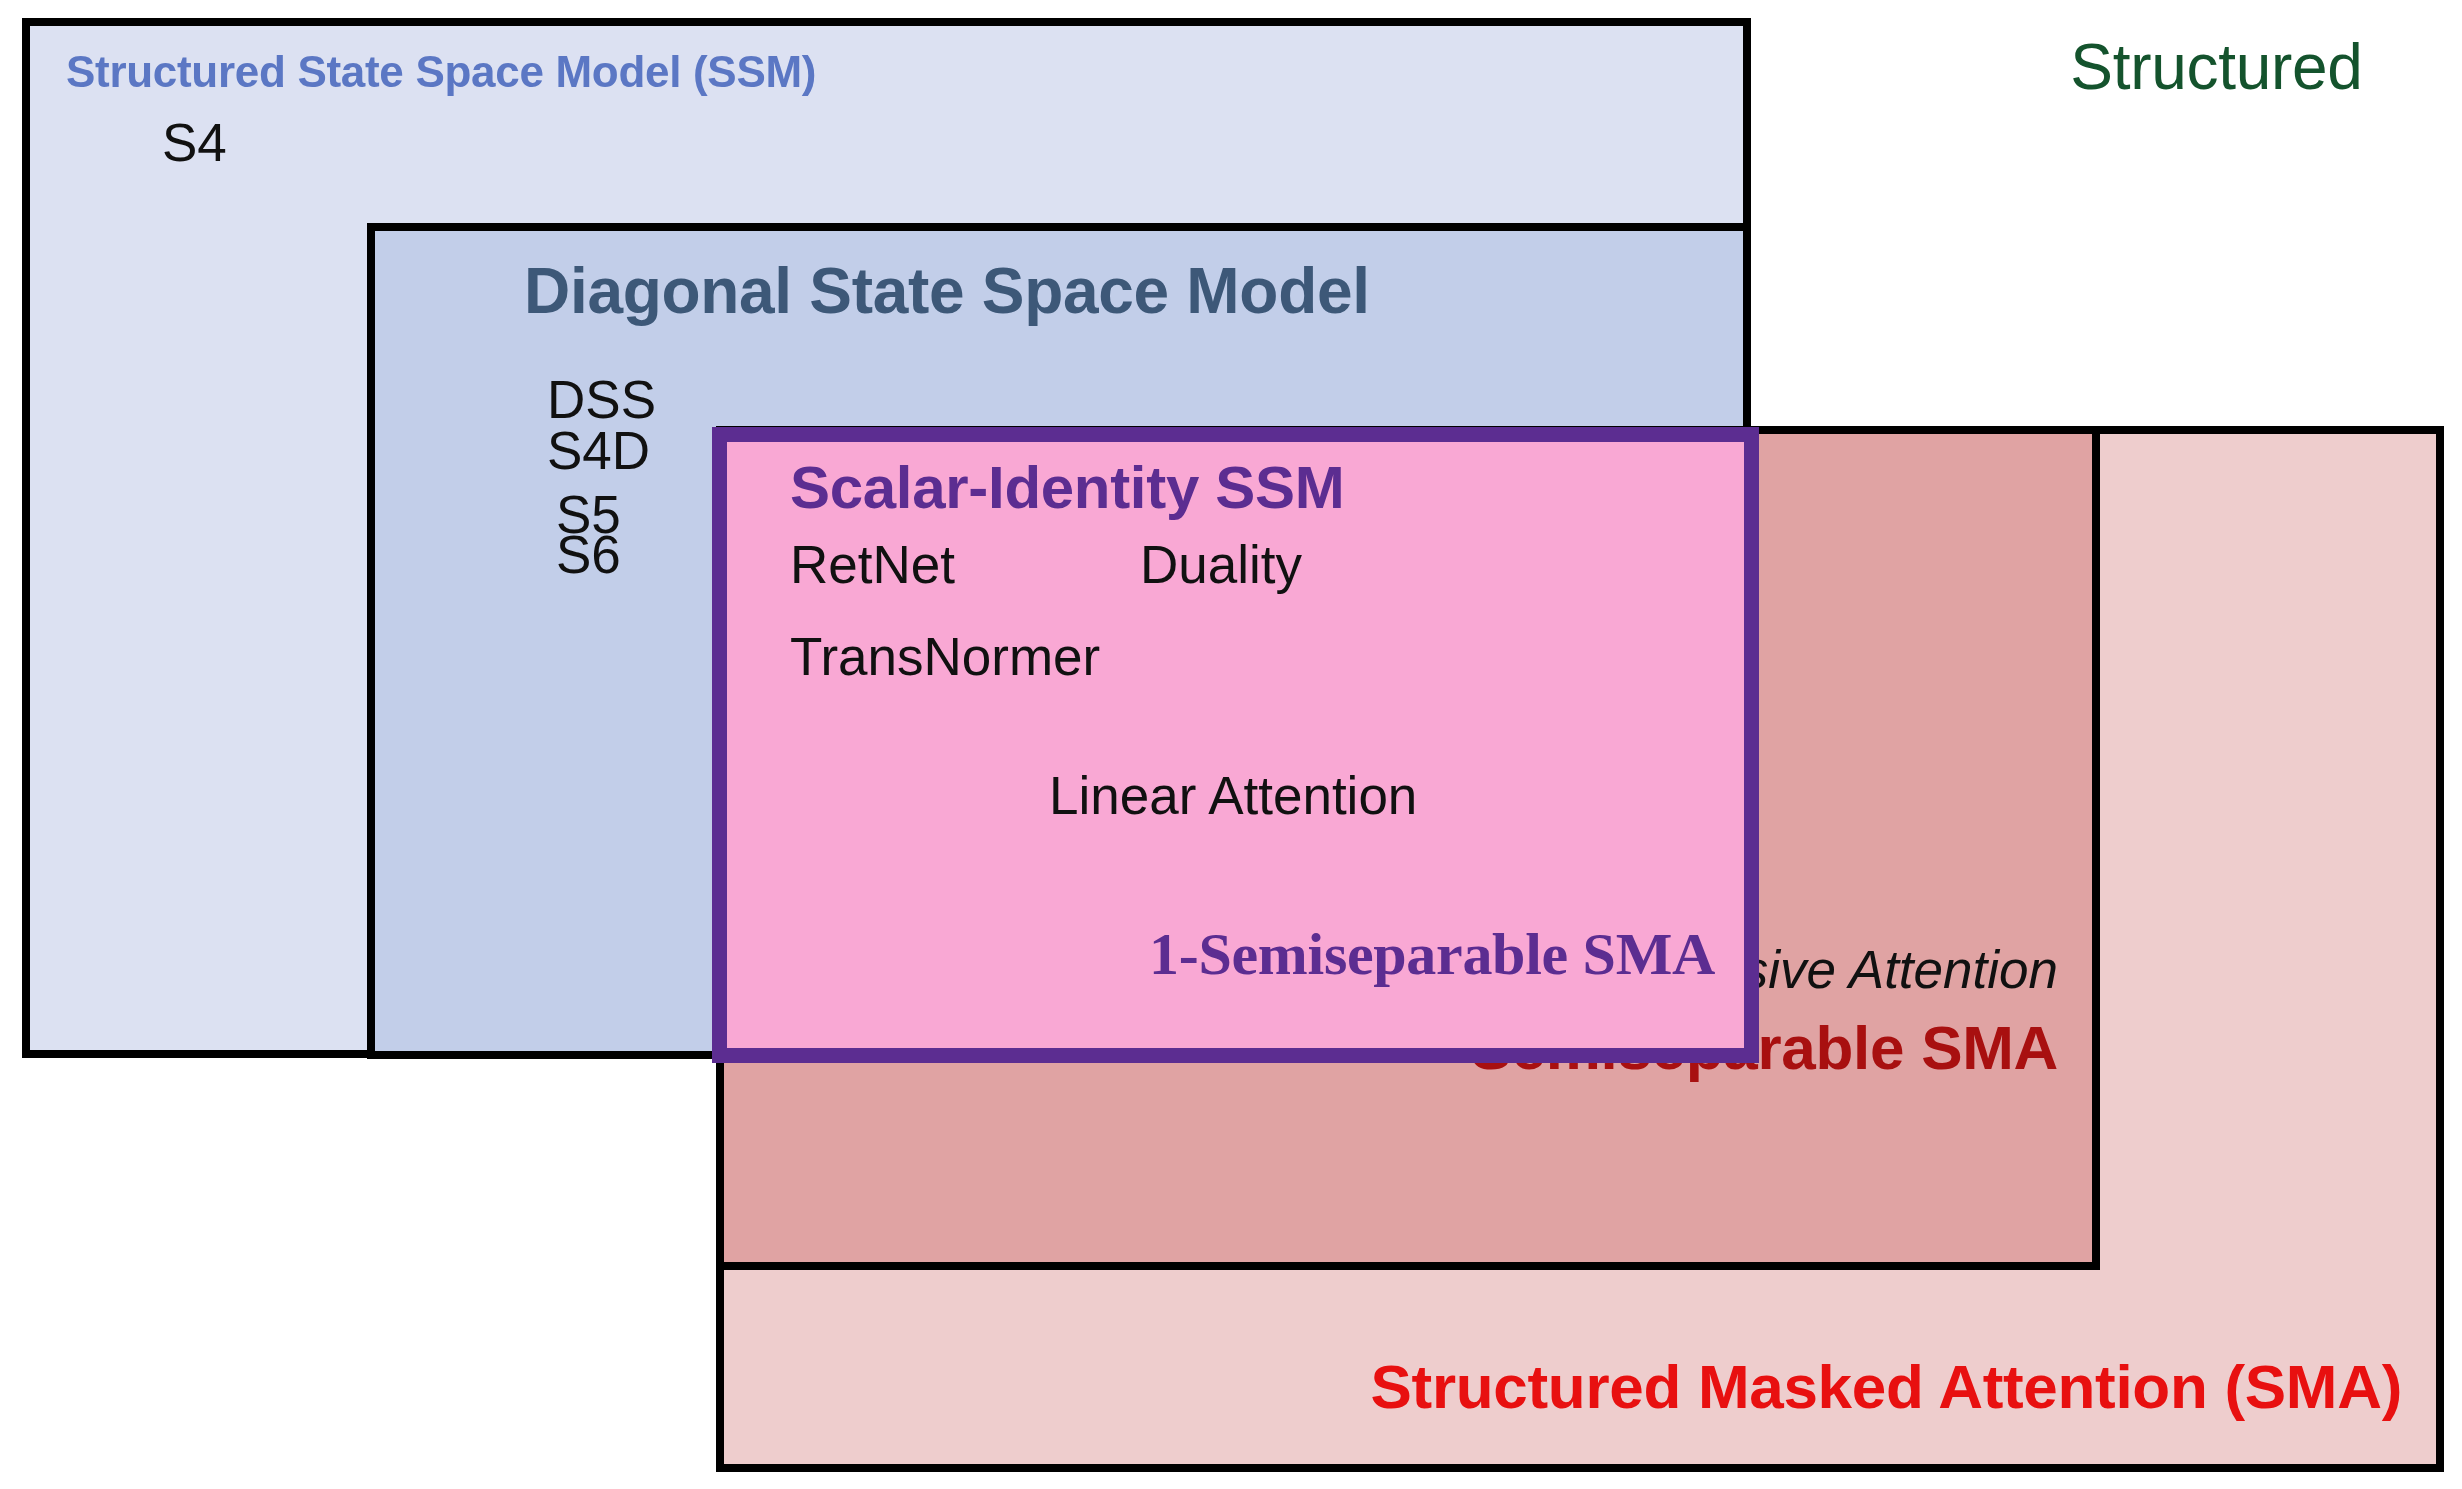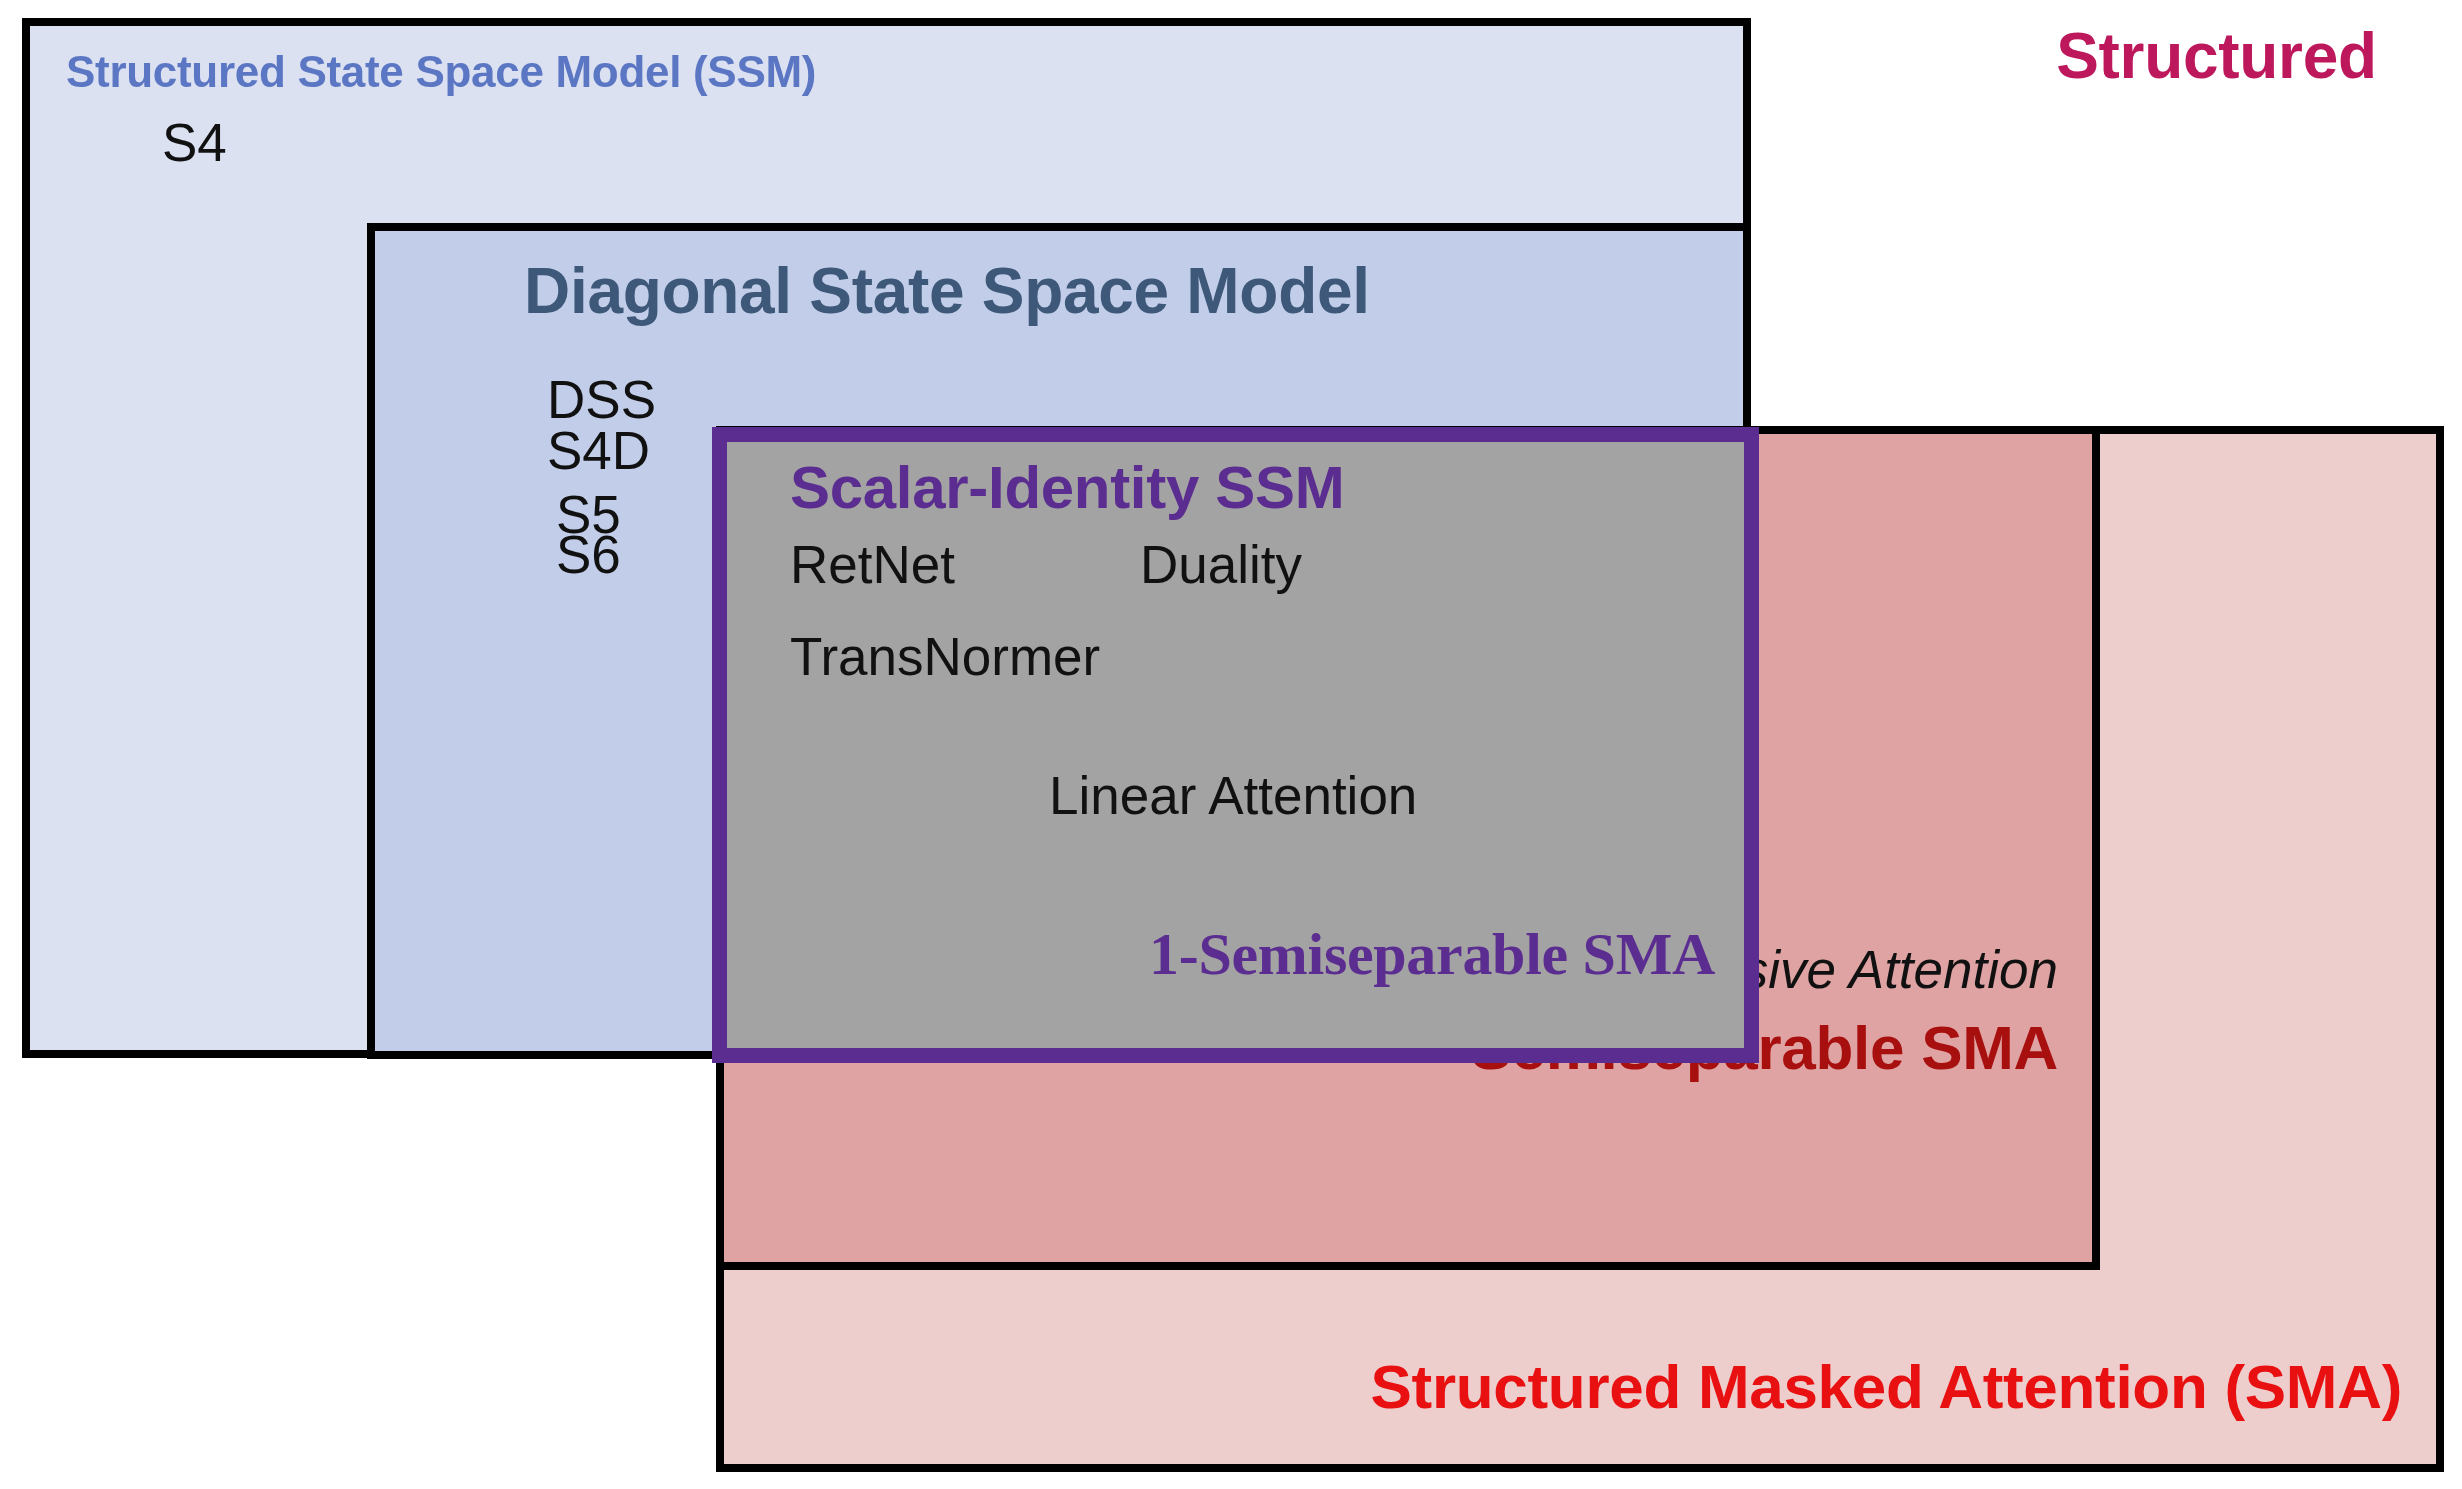--- a/index.html
+++ b/index.html
@@ -70,21 +70,21 @@
     border: 8px solid #000000;
     z-index: 4;
   }
 
   
   .box-scalar {
     left: 712px;
     top: 427px;
     width: 1047px;
     height: 636px;
-    background: #a3a3a3;
+    background: #f9a8d4;
     border: 15.5px solid #5c2d91;
     z-index: 5;
   }
 
   
   .title {
     position: absolute;
     font-weight: bold;
     white-space: nowrap;
     line-height: 1.0;
@@ -166,26 +166,26 @@
   .item-transnormer{ left: 63px;  top: 184px; }
   .item-linearattn { left: 322px;  top: 287px; margin-top: 36px; }
 
   
   .item-eff-auto { right: 34px; top: 505px; }
 
   
   .ssd-header {
     position: absolute;
     left: 2004px;
-    top: 17px;
+    top: 28px;
     width: 425px;
     text-align: center;
     font-size: 64px;
-    font-weight: bold;
-    color: #be185d;
+    font-weight: normal;
+    color: #14532d;
     line-height: 1.22;
     letter-spacing: -0.3px;
   }
 </style>
 </head>
 <body>
 
 <div id="diagram">
 
   <div class="ssd-header">

